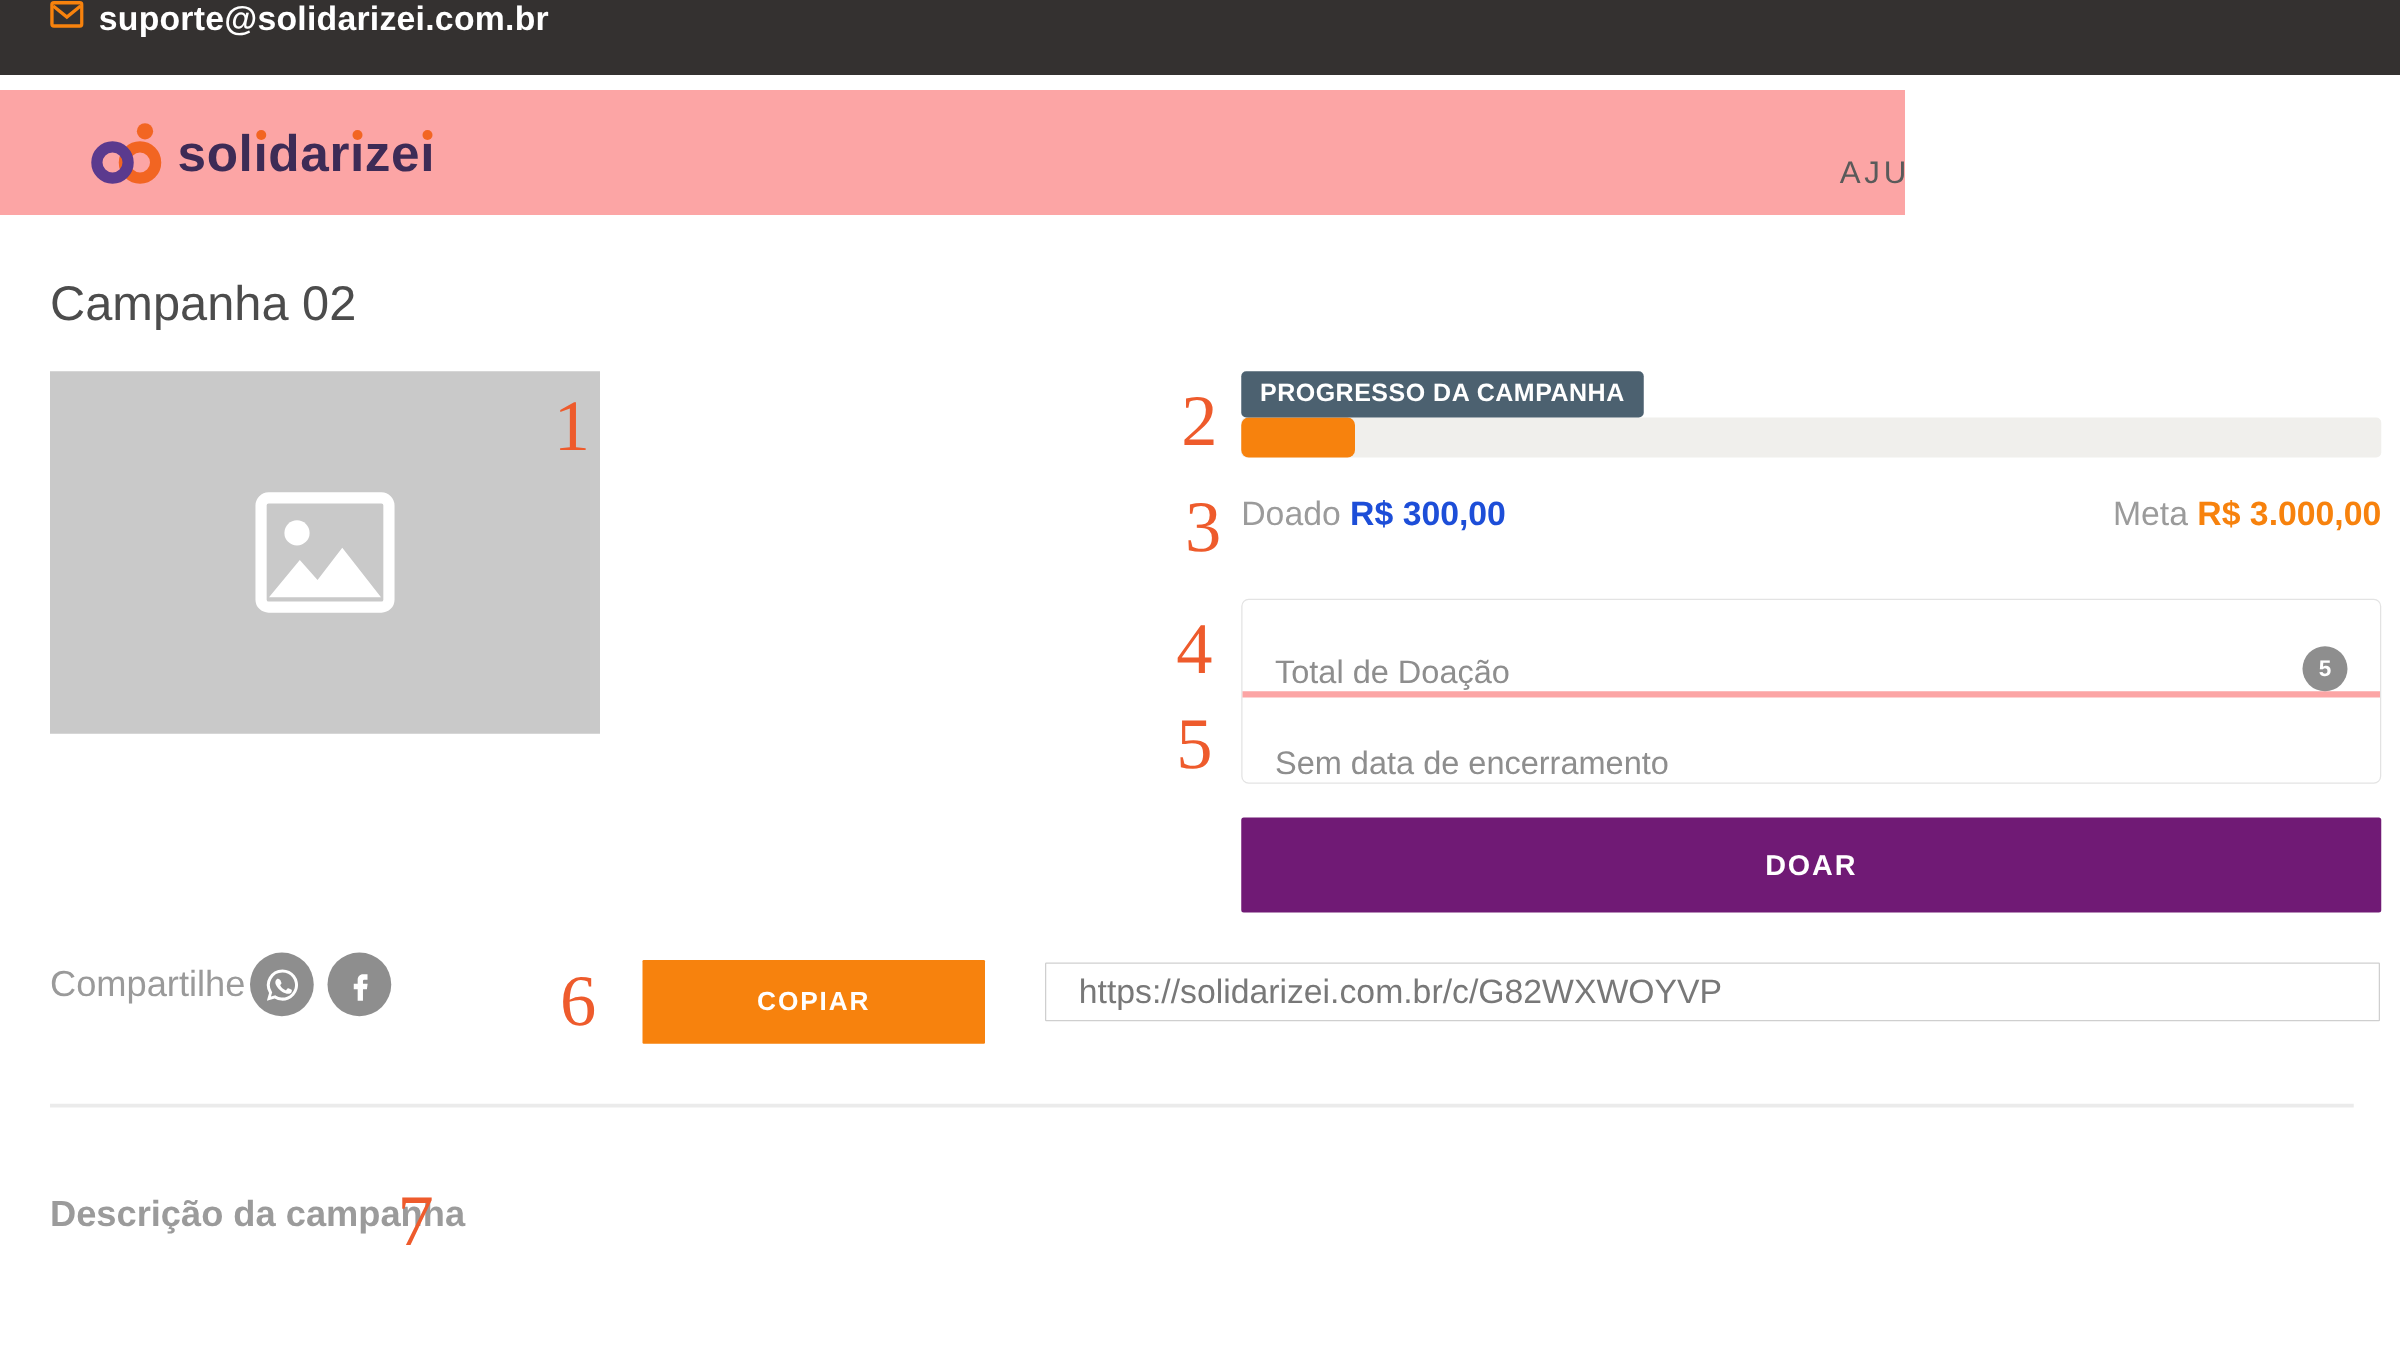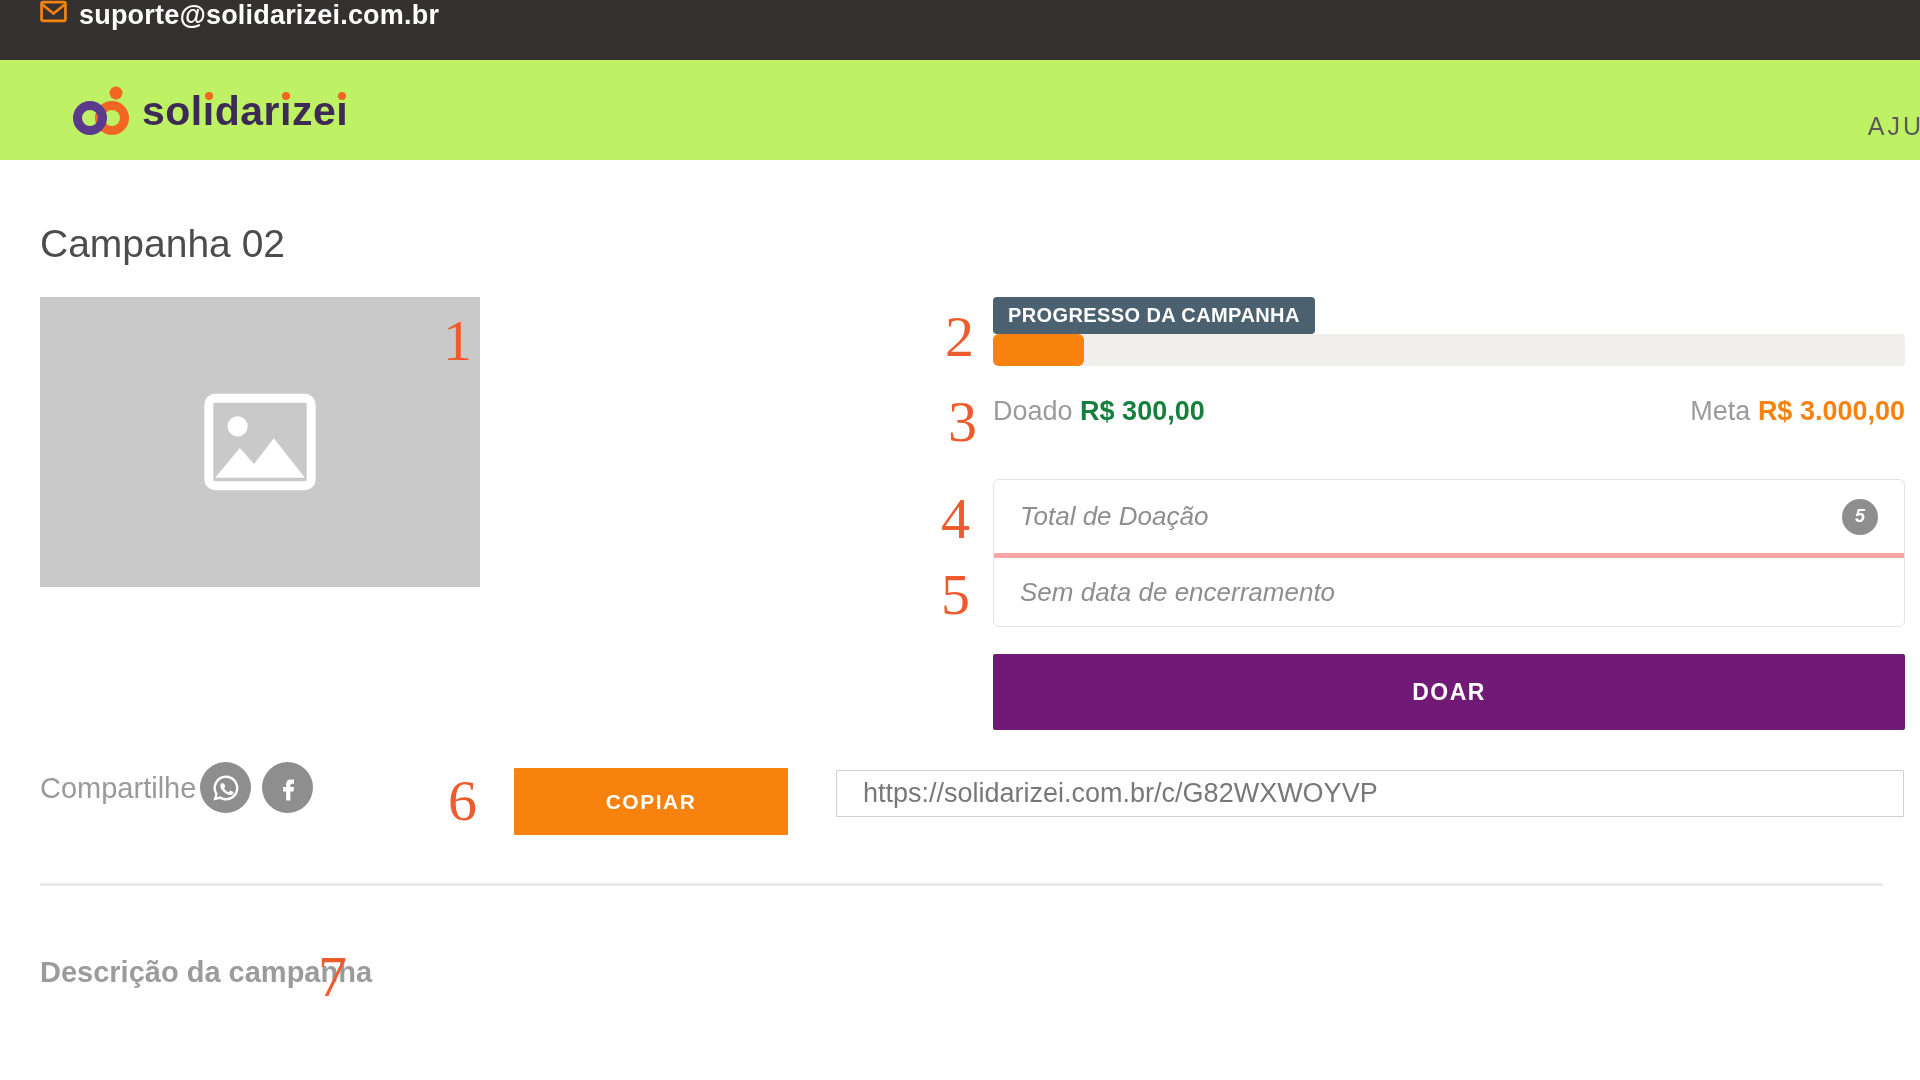--- a/index.html
+++ b/index.html
@@ -17,21 +17,21 @@
     background:#343130;
     display:flex; align-items:flex-start; gap:12px;
     padding-left:40px;
   }
   .topbar-email {
     color:#ffffff; font-size:27px; font-weight:700; letter-spacing:0.2px;
     text-decoration:none;
   }
 
   
-  .header { position:absolute; left:0; top:60px; width:1920px; height:100px; background:#bef264; }
+  .header { position:absolute; left:0; top:72px; width:1524px; height:100px; background:#fca5a5; }
   .logo { position:absolute; left:70px; top:24px; display:flex; align-items:center; gap:8px; cursor:pointer; }
   .brand {
     font-size:41px; font-weight:700; color:#3D2B56; letter-spacing:0.5px;
     line-height:1;
   }
   .brand-i { position:relative; display:inline-block; }
   .i-dot {
     position:absolute; left:50%; transform:translateX(-50%);
     top:1px; width:8px; height:8px; border-radius:50%; background:#F26522;
   }
@@ -68,31 +68,31 @@
     background:#f0efec; border-radius:4px;
   }
   .progress-fill {
     height:100%; background:#F7820D; border-radius:6px;
   }
   .amount-row {
     position:absolute; left:993px; top:396px; width:912px;
     display:flex; justify-content:space-between; align-items:baseline;
     font-size:27px; color:#9b9b9b;
   }
-  .amount-strong { font-weight:700; color:#15803d;margin-top:20px; }
+  .amount-strong { font-weight:700; color:#1d4ed8;margin-top:20px; }
   .goal-strong { font-weight:700; color:#F7820D; }
 
   
   .detail-list {
     position:absolute; left:993px; top:479px; width:912px;
     background:#fff; border:1px solid #e3e3e3; border-radius:6px;
   }
   .detail-row {
-    height:73px; display:flex; align-items:center; justify-content:space-between;
-    padding:0 26px; font-size:26px; color:#8e8e8e;font-style:italic;
+    height:73px; display:flex; align-items:flex-end; justify-content:space-between;
+    padding:0 26px; font-size:26px; color:#8e8e8e;
   }
   .detail-row + .detail-row { border-top:5px solid #fca5a5; }
   .count-badge {
     min-width:36px; height:36px; border-radius:18px;
     background:#8e8e8e; color:#fff;
     display:flex; align-items:center; justify-content:center;
     font-size:18px; font-weight:700;
   }
 
   

